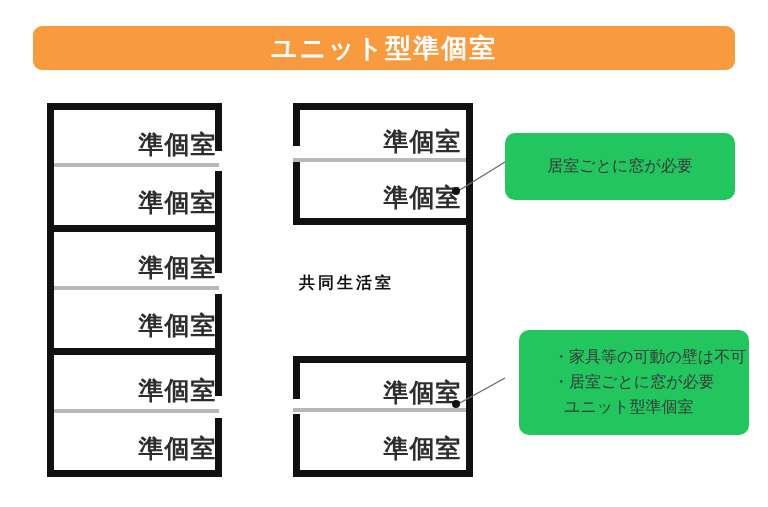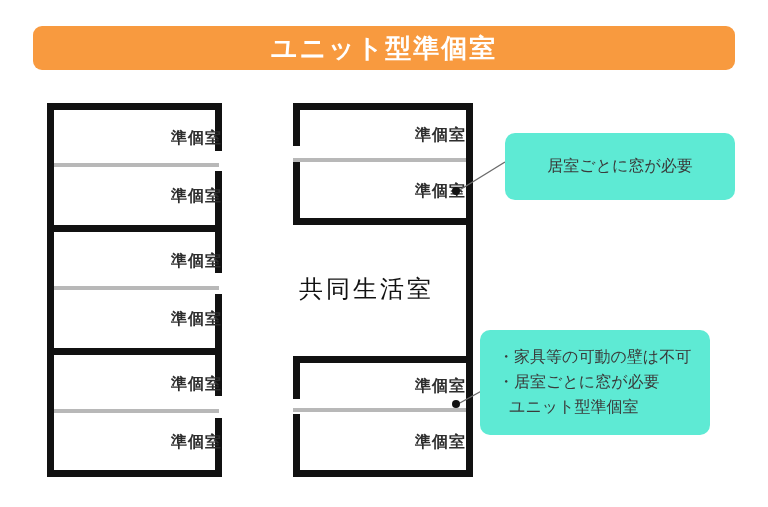--- a/index.html
+++ b/index.html
@@ -73,60 +73,61 @@
   .wall-v { width: 7px; }
 
   .divider {
     position: absolute;
     height: 4px;
     background: #b8b8b8;
   }
 
   .room-label {
     position: absolute;
-    font-size: 16px;
+    font-size: 25px;
     font-weight: bold;
     color: #2d2d2d;
     letter-spacing: 1px;
     white-space: nowrap;
-    text-align: right;
+    text-align: center;
+    margin-left: 43px;
   }
 
   .common-label {
     position: absolute;
-    font-size: 24px;
-    font-weight: normal;
+    font-size: 16px;
+    font-weight: bold;
     color: #111111;
     letter-spacing: 3px;
     white-space: nowrap;
   }
 
   
   .callout {
     position: absolute;
-    background: #5eead4;
+    background: #22c55e;
     border-radius: 10px;
     box-sizing: border-box;
     display: flex;
     flex-direction: column;
     justify-content: center;
   }
   .callout-1 {
     left: 505px;
     top: 133px;
     width: 230px;
     height: 67px;
     align-items: center;
   }
   .callout-2 {
-    left: 480px;
+    left: 519px;
     top: 330px;
     width: 230px;
     height: 105px;
-    padding-left: 18px;
+    padding-left: 34px;
   }
   .callout-line {
     font-size: 16px;
     color: #3a3a3a;
     line-height: 1.55;
     white-space: nowrap;
     font-weight: normal;
   }
   .callout-line.indent { padding-left: 11px; }
 

